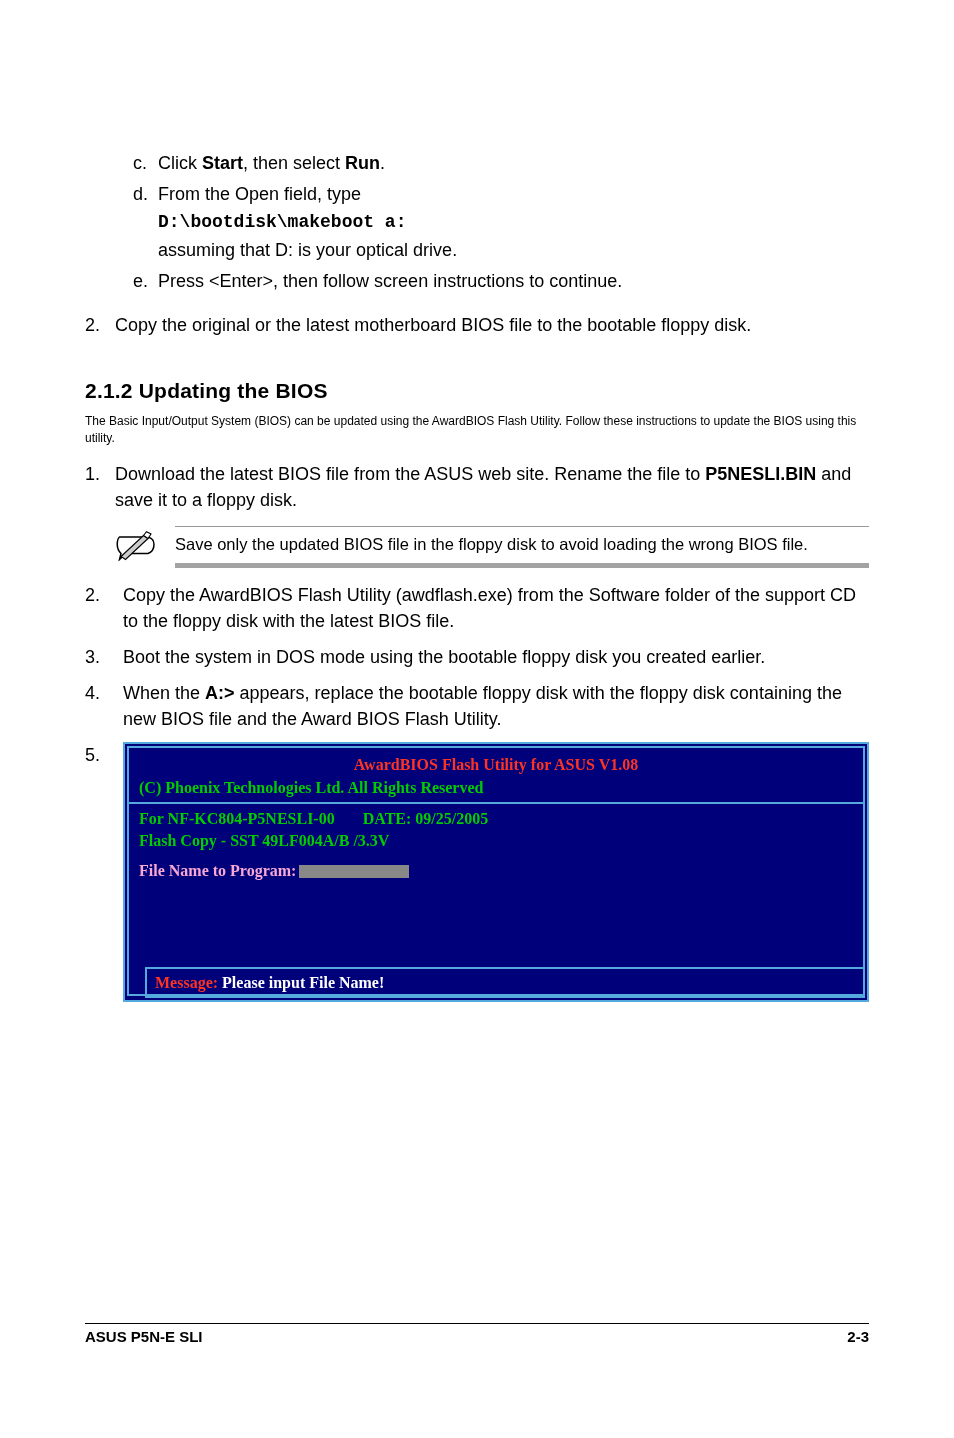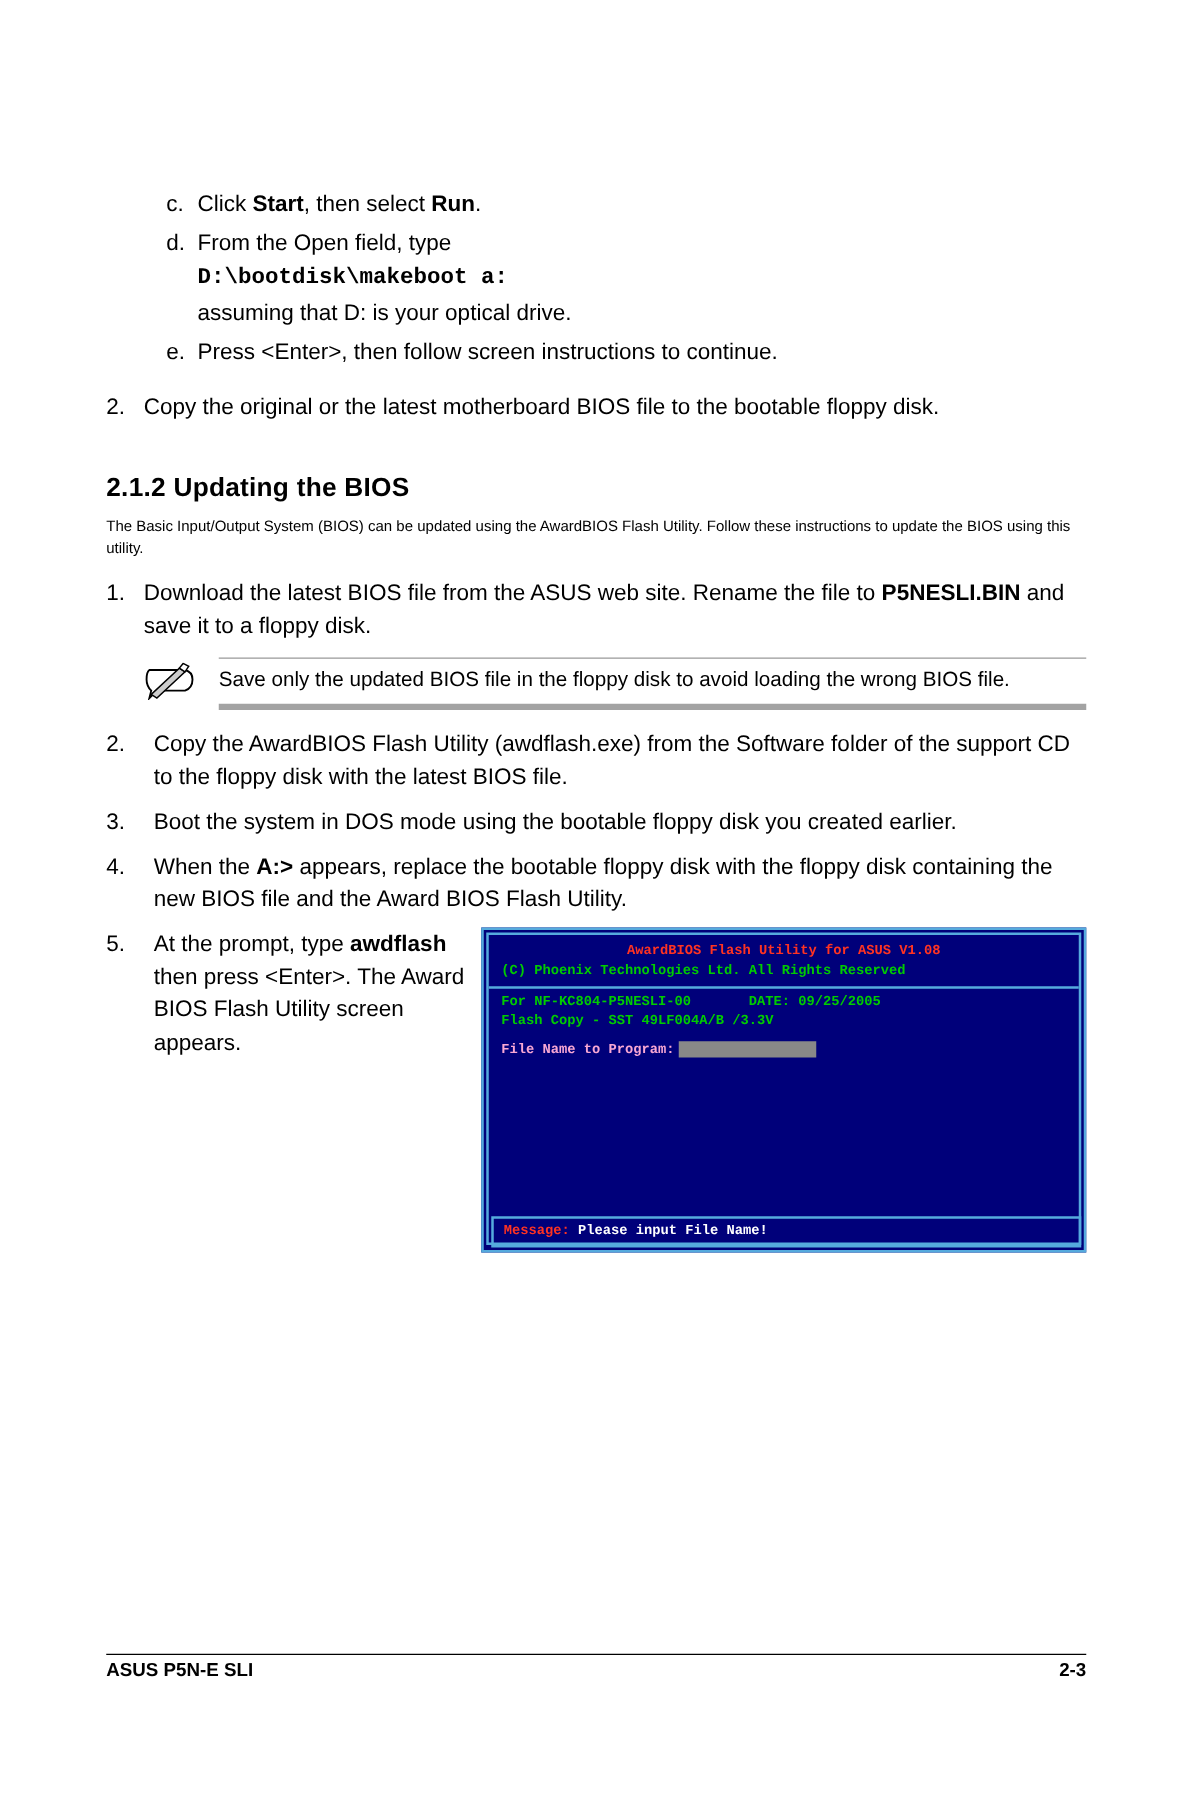--- a/index.html
+++ b/index.html
@@ -138,22 +138,22 @@
     padding-right: 12px;
   }
   .step5-row .col-term {
     flex: 1;
   }
 
   .terminal {
     background: #00007a;
     border: 2.5px solid #55aadd;
     padding: 2px;
-    font-family: Liberation Mono, monospace;
-    font-size: 11px;
+    font-family: Liberation Serif, serif;
+    font-size: 16px;
     font-weight: bold;
     line-height: 1.35;
     min-height: 260px;
     position: relative;
     box-sizing: border-box;
   }
   .terminal-inner {
     border: 2.5px solid #55aadd;
     padding: 6px 10px 0 10px;
     min-height: 250px;
@@ -185,21 +185,21 @@
   .cursor-box {
     display: inline-block;
     width: 110px;
     height: 13px;
     background: #888888;
     vertical-align: middle;
     margin-left: 3px;
   }
   .term-footer {
     position: absolute;
-    left: 6px;
+    left: 20px;
     right: 2px;
     bottom: 2px;
     border: 2.5px solid #55aadd;
     padding: 3px 8px;
     box-sizing: border-box;
   }
   .term-footer .msg1 { color: #ff3322; }
   .term-footer .msg2 { color: #ffffff; }
 
   .page-footer {
@@ -288,23 +288,20 @@
 
   <div class="num-list2">
     <div class="num">4.</div>
     <div class="txt">
       <span>When the </span><span class="b">A:&gt;</span><span> appears, replace the bootable floppy disk with the floppy disk containing the new BIOS file and the Award BIOS Flash Utility.</span>
     </div>
   </div>
 
   <div class="step5-row">
     <div class="num">5.</div>
-    <div class="col-txt">
-      <span>At the prompt, type </span><span class="b">awdflash</span><span> then press &lt;Enter&gt;. The Award BIOS Flash Utility screen appears.</span>
-    </div>
     <div class="col-term">
       <div class="terminal">
         <div class="terminal-inner">
           <div class="term-hdr">AwardBIOS Flash Utility for ASUS V1.08</div>
           <div class="term-hdr2">(C) Phoenix Technologies Ltd. All Rights Reserved</div>
           <div class="term-div"></div>
           <div class="term-line-g"><span>For NF-KC804-P5NESLI-00</span>       <span>DATE: 09/25/2005</span></div>
           <div class="term-line-g">Flash Copy - SST 49LF004A/B /3.3V</div>
           <div class="term-line-r"><span>File Name to Program:</span><span class="cursor-box"></span></div>
         </div>

